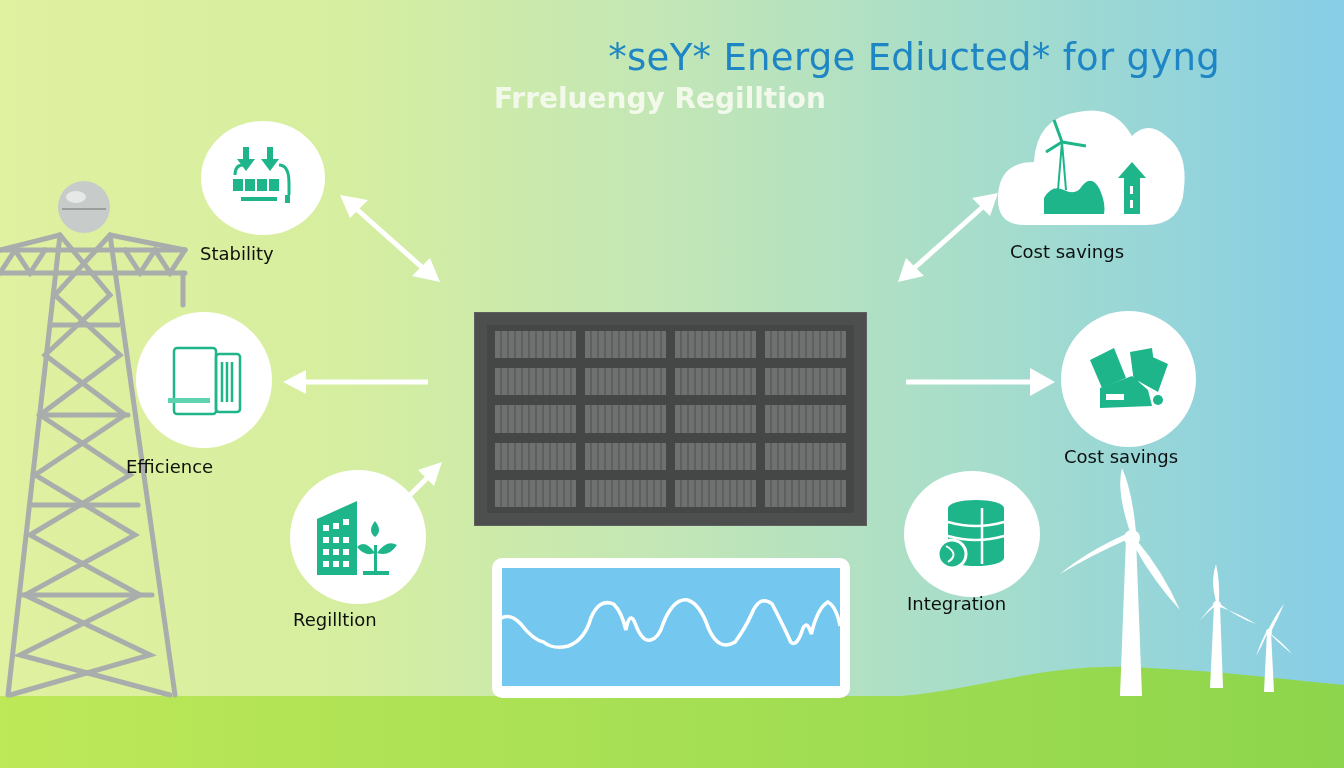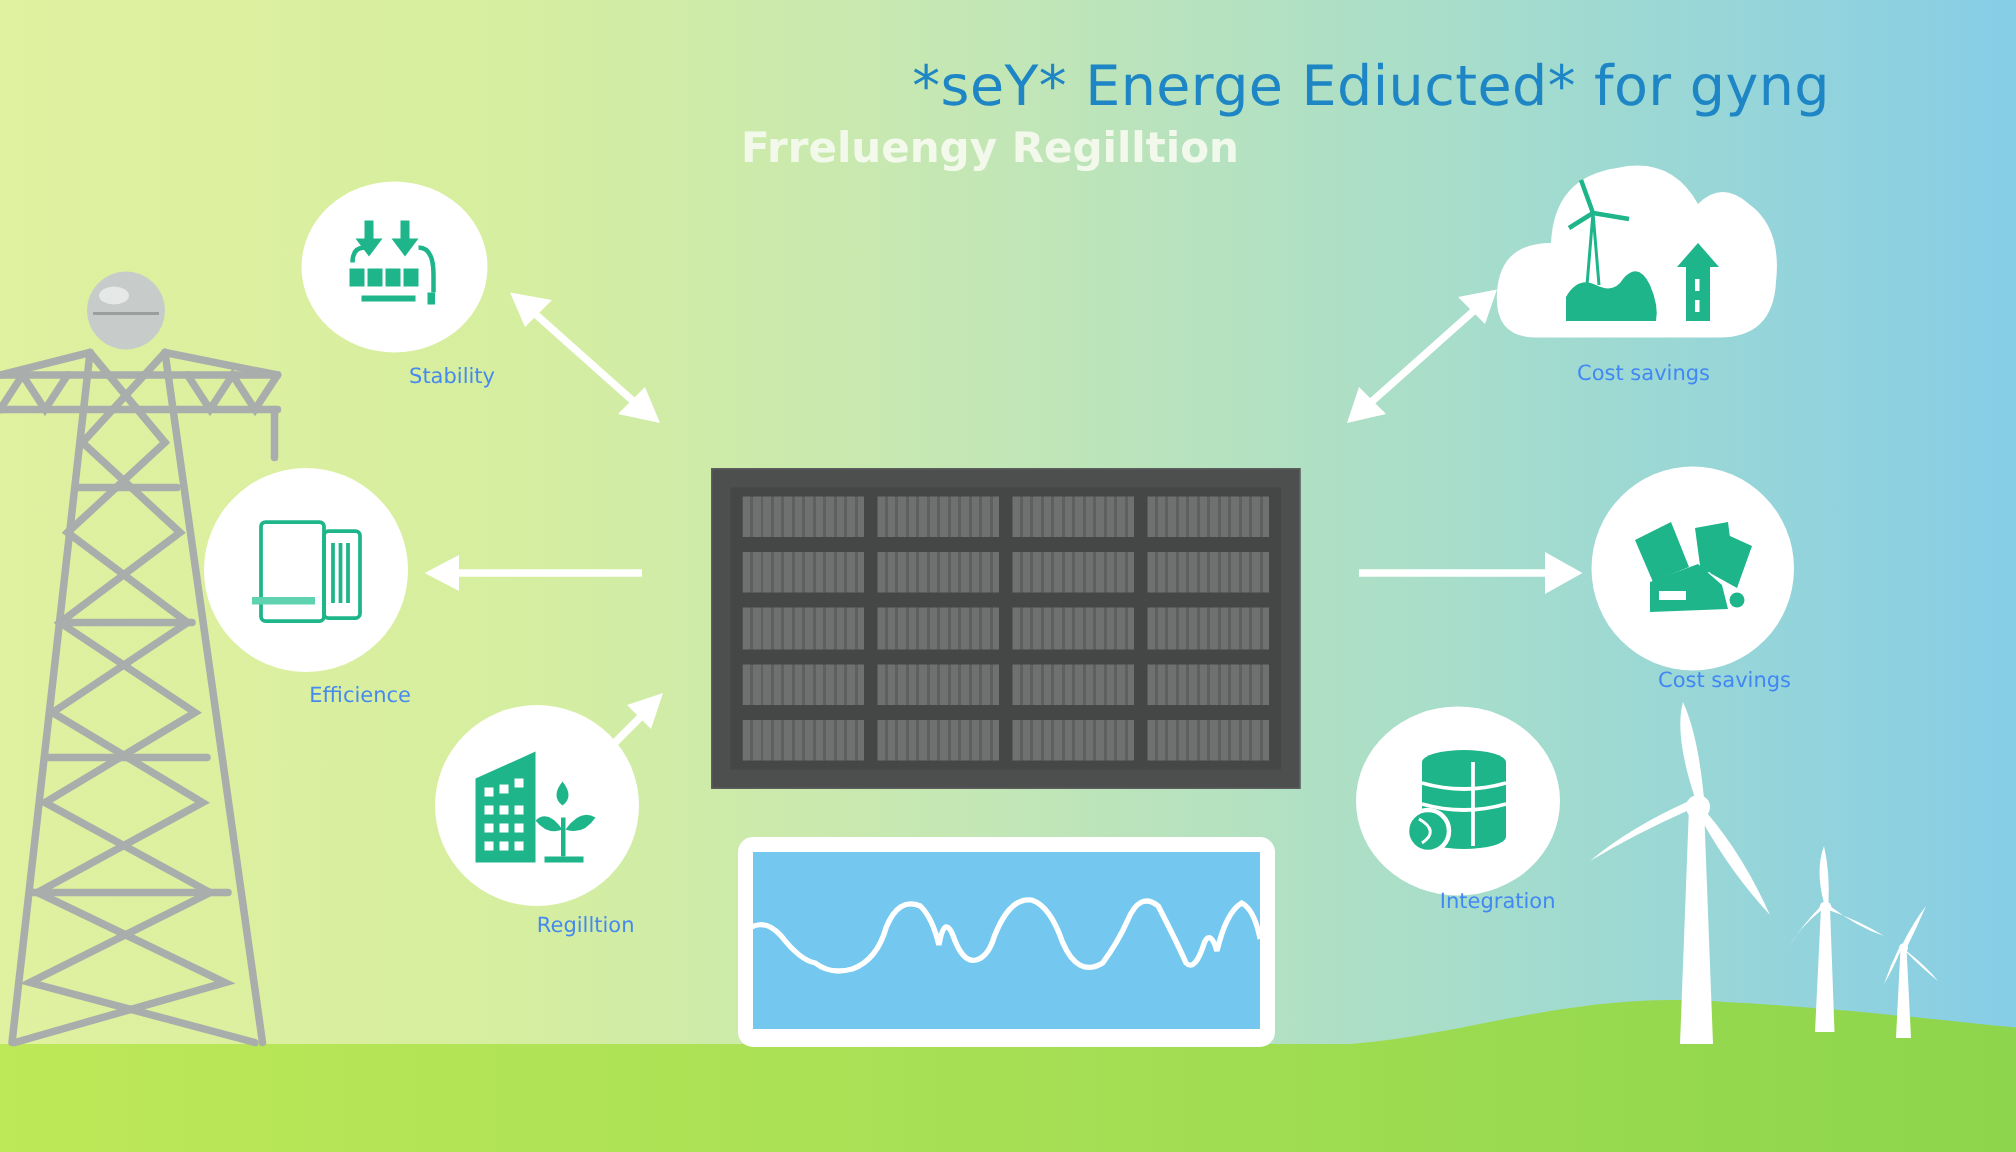--- a/index.html
+++ b/index.html
@@ -3,21 +3,21 @@
 <meta charset="utf-8">
 <style>
   html,body{margin:0;padding:0;}
   body{width:1344px;height:768px;overflow:hidden;position:relative;
     font-family:"DejaVu Sans","Liberation Sans",sans-serif;
     background:linear-gradient(90deg,#e0f1a0 0%,#d6ee9f 25%,#c2e6b6 50%,#a4dccd 75%,#86cde6 100%);}
   .abs{position:absolute;}
   .title1{left:0;width:1220px;top:36px;text-align:right;font-size:37px;font-weight:normal;color:#1e86c4;letter-spacing:0.3px;}
   .title2{left:0;width:1320px;top:82px;text-align:center;font-size:28px;font-weight:bold;color:#f7fbf0;opacity:0.92;}
   .circle{background:#fff;border-radius:50%;display:flex;align-items:center;justify-content:center;}
-  .label{color:#3b82f6;font-size:14px;text-align:right;opacity:0.93;}
+  .label{color:#000000;font-size:18px;text-align:left;opacity:0.93;}
   .ground{left:0;top:0;width:1344px;height:768px;}
   .panel{left:474px;top:312px;width:393px;height:214px;background:#4d4f4f;border:1px solid #5d5f5e;box-sizing:border-box;}
   .panel-inner{position:absolute;left:12px;top:12px;right:12px;bottom:12px;background:#454747;display:grid;grid-template-columns:repeat(4,1fr);grid-template-rows:repeat(5,1fr);gap:10px 9px;padding:6px 8px;box-sizing:border-box;}
   .cell{background:repeating-linear-gradient(90deg,#6f7170 0px,#6f7170 5px,#5e605f 5px,#5e605f 7px);}
   .monitor{left:492px;top:558px;width:358px;height:140px;background:#fff;border-radius:10px;}
   .screen{position:absolute;left:10px;top:10px;right:10px;bottom:12px;background:#74c8ef;}
 </style>
 </head>
 <body>
 
@@ -98,21 +98,21 @@
     <g stroke="#1fb58a" stroke-width="2.5" fill="none">
       <rect x="10" y="6" width="42" height="66" rx="3"></rect>
       <rect x="52" y="12" width="24" height="58" rx="3"></rect>
       <line x1="58" y1="20" x2="58" y2="60"></line>
         <line x1="63" y1="20" x2="63" y2="60"></line>
         <line x1="68" y1="20" x2="68" y2="60"></line>
     </g>
     <rect x="4" y="56" width="42" height="5" fill="#5fd3b0"></rect>
   </svg>
 </div>
-<div class="abs label" style="left:144px;top:456px;width:130px;">Efficience</div>
+<div class="abs label" style="left:126px;top:456px;width:130px;">Efficience</div>
 
 <div class="abs circle" style="left:290px;top:470px;width:136px;height:134px;">
   <svg width="90" height="84" viewBox="0 0 90 84">
     <g fill="#1fb58a">
       <polygon points="4,24 44,6 44,80 4,80"></polygon>
       <path d="M62 26 Q54 36 62 42 Q70 36 62 26 Z"></path>
       <rect x="61" y="50" width="3" height="26"></rect>
       <path d="M62 58 Q52 44 44 52 Q52 62 62 58 Z"></path>
       <path d="M64 58 Q74 44 84 50 Q76 62 64 58 Z"></path>
       <rect x="50" y="76" width="26" height="4"></rect>

